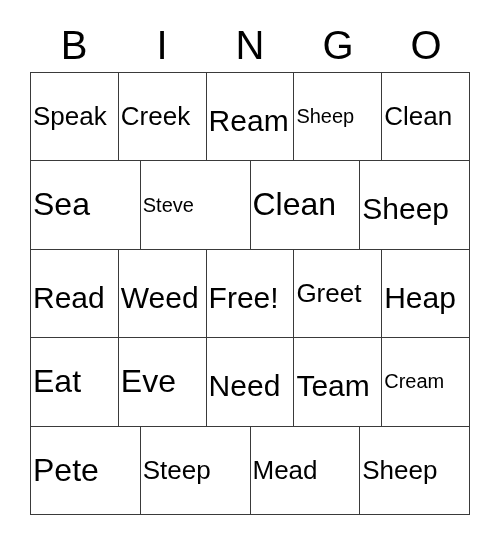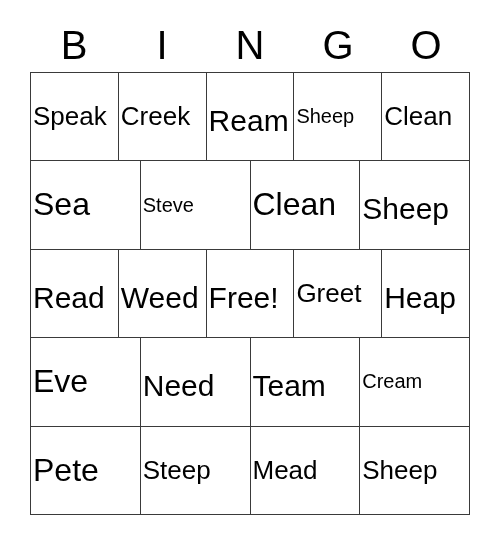--- a/index.html
+++ b/index.html
@@ -152,20 +152,23 @@
       <div class="grid-cell">
           <span class="cell-text fs-sm">Greet</span>
         </div>
       <div class="grid-cell">
           <span class="cell-text fs-md">Heap</span>
         </div>
     </div>
 
     <div class="grid-row">
       <div class="grid-cell">
+          <span class="cell-text fs-xl">Eat</span>
+        </div>
+      <div class="grid-cell">
           <span class="cell-text fs-xl">Eve</span>
         </div>
       <div class="grid-cell">
           <span class="cell-text fs-md">Need</span>
         </div>
       <div class="grid-cell">
           <span class="cell-text fs-md">Team</span>
         </div>
       <div class="grid-cell">
           <span class="cell-text fs-xs">Cream</span>

